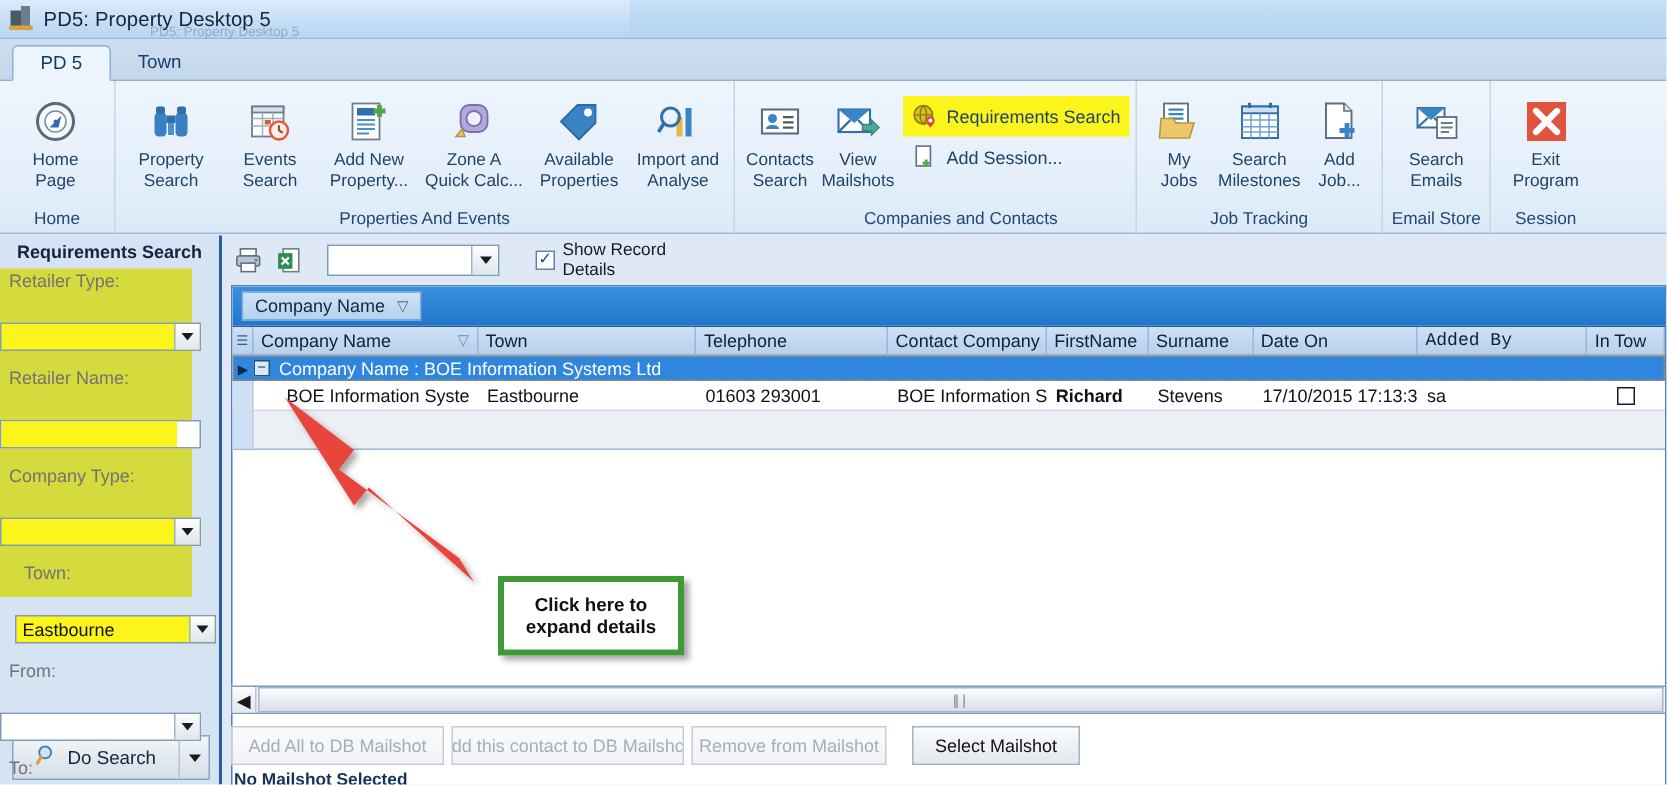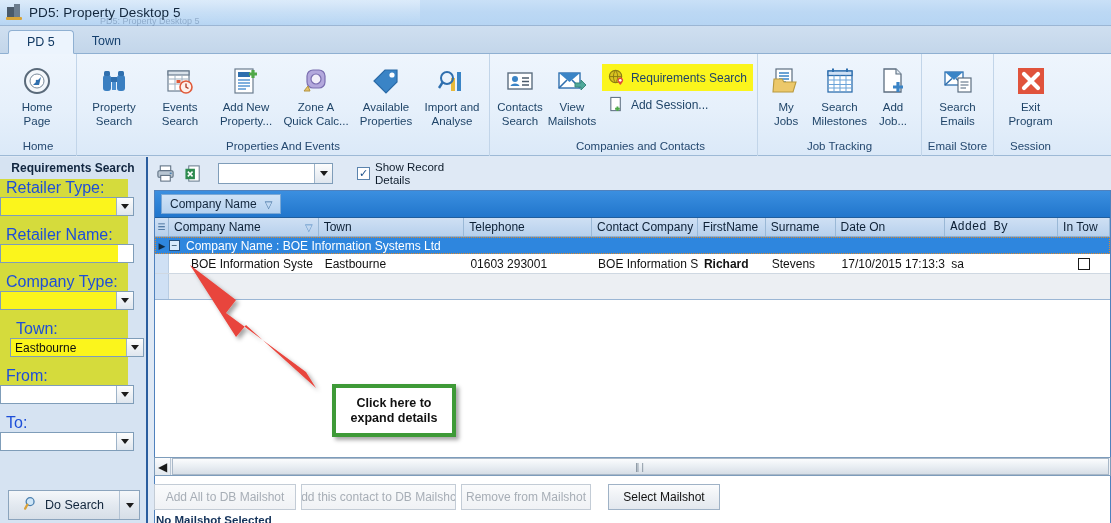--- a/index.html
+++ b/index.html
@@ -105,21 +105,21 @@
   #lp-title{
     height:22px; display:flex; align-items:center; justify-content:center;
     font-size:12px; font-weight:bold; color:#10253f;
   }
   
   #olive{
     position:absolute; left:0; top:22px; width:128px; height:219px;
     background:#d5db3c;
   }
   .fld{ position:relative; z-index:2; padding:0 0 0 6px; }
-  .flbl{ font-size:16px; color:#1d4ed8; line-height:17px; height:18px; }
+  .flbl{ font-size:12px; color:#737373; line-height:17px; height:36px; }
   .finp{
     height:19px; margin-left:-6px; width:134px; display:flex; align-items:center;
     border:1px solid #7f9db9; background:#ffffff;
   }
   .finp.ylw{ background:#fbf51c; }
   .finp .txt{ flex:1; padding-left:4px; font-size:12px; color:#111; overflow:hidden; white-space:nowrap; }
   .finp .dd{
     width:17px; height:17px; flex:0 0 auto;
     background:linear-gradient(to bottom,#fdfdfd,#dfe6ee);
     border-left:1px solid #9db3c8;

